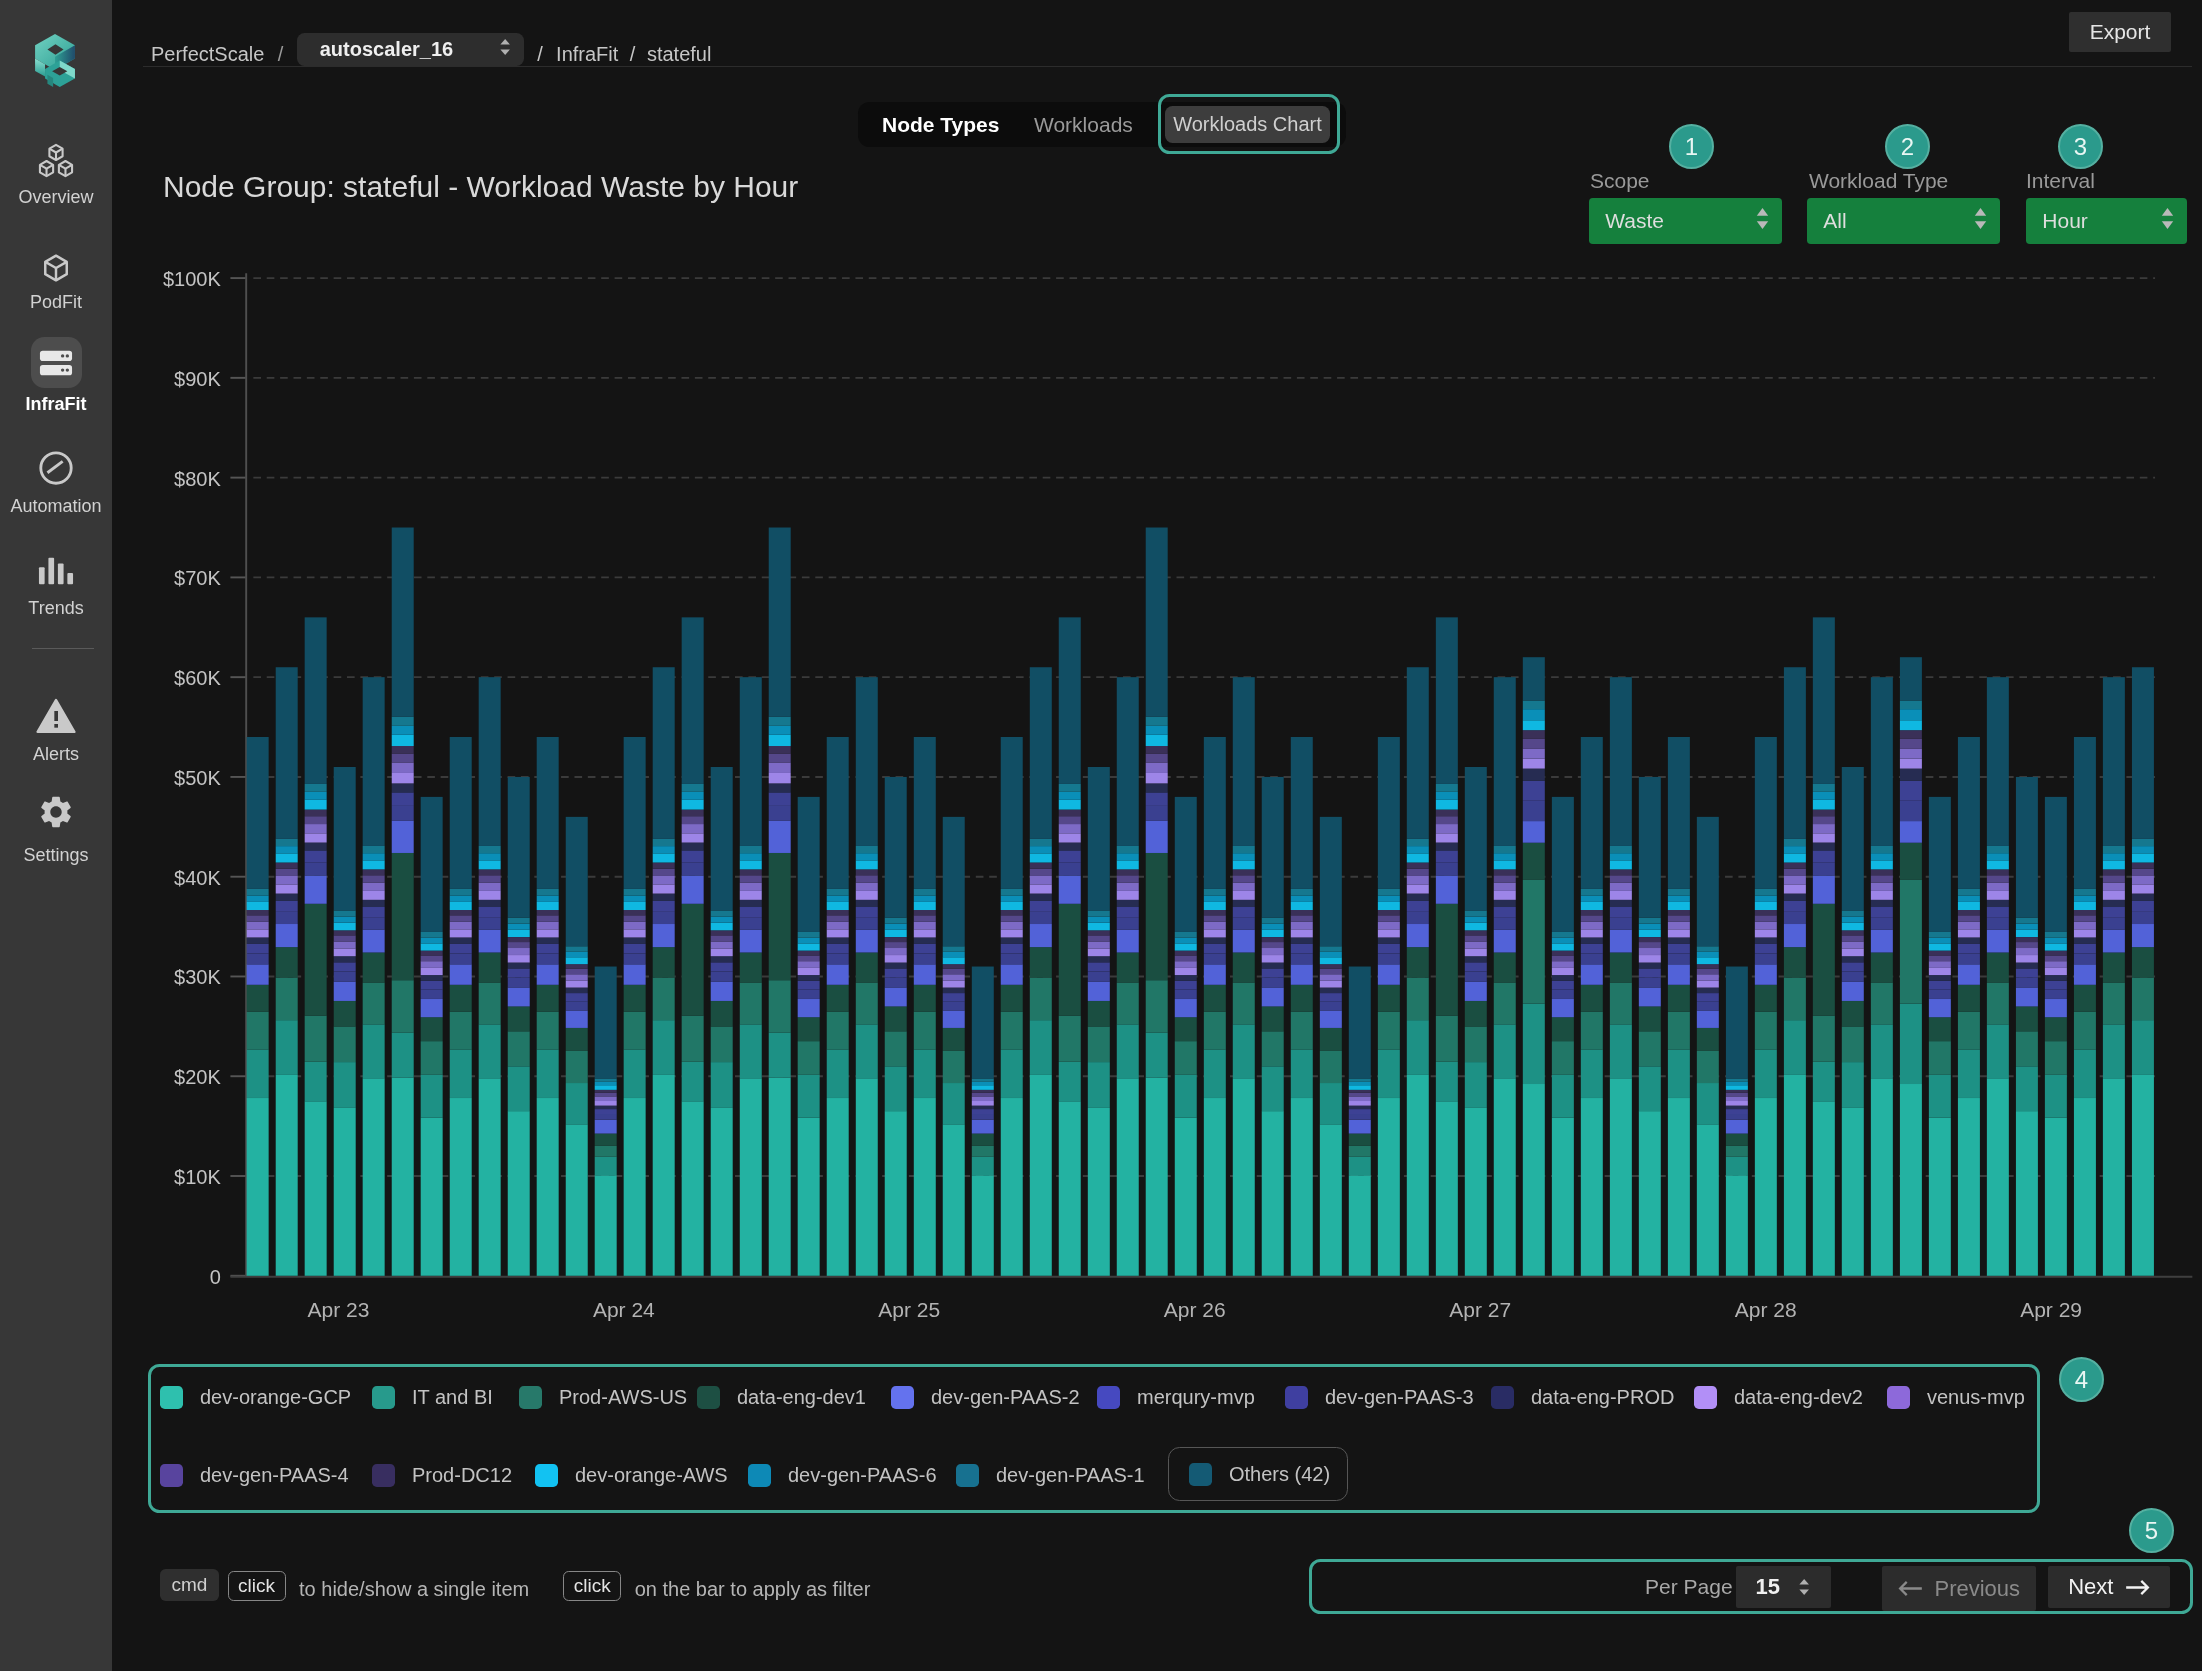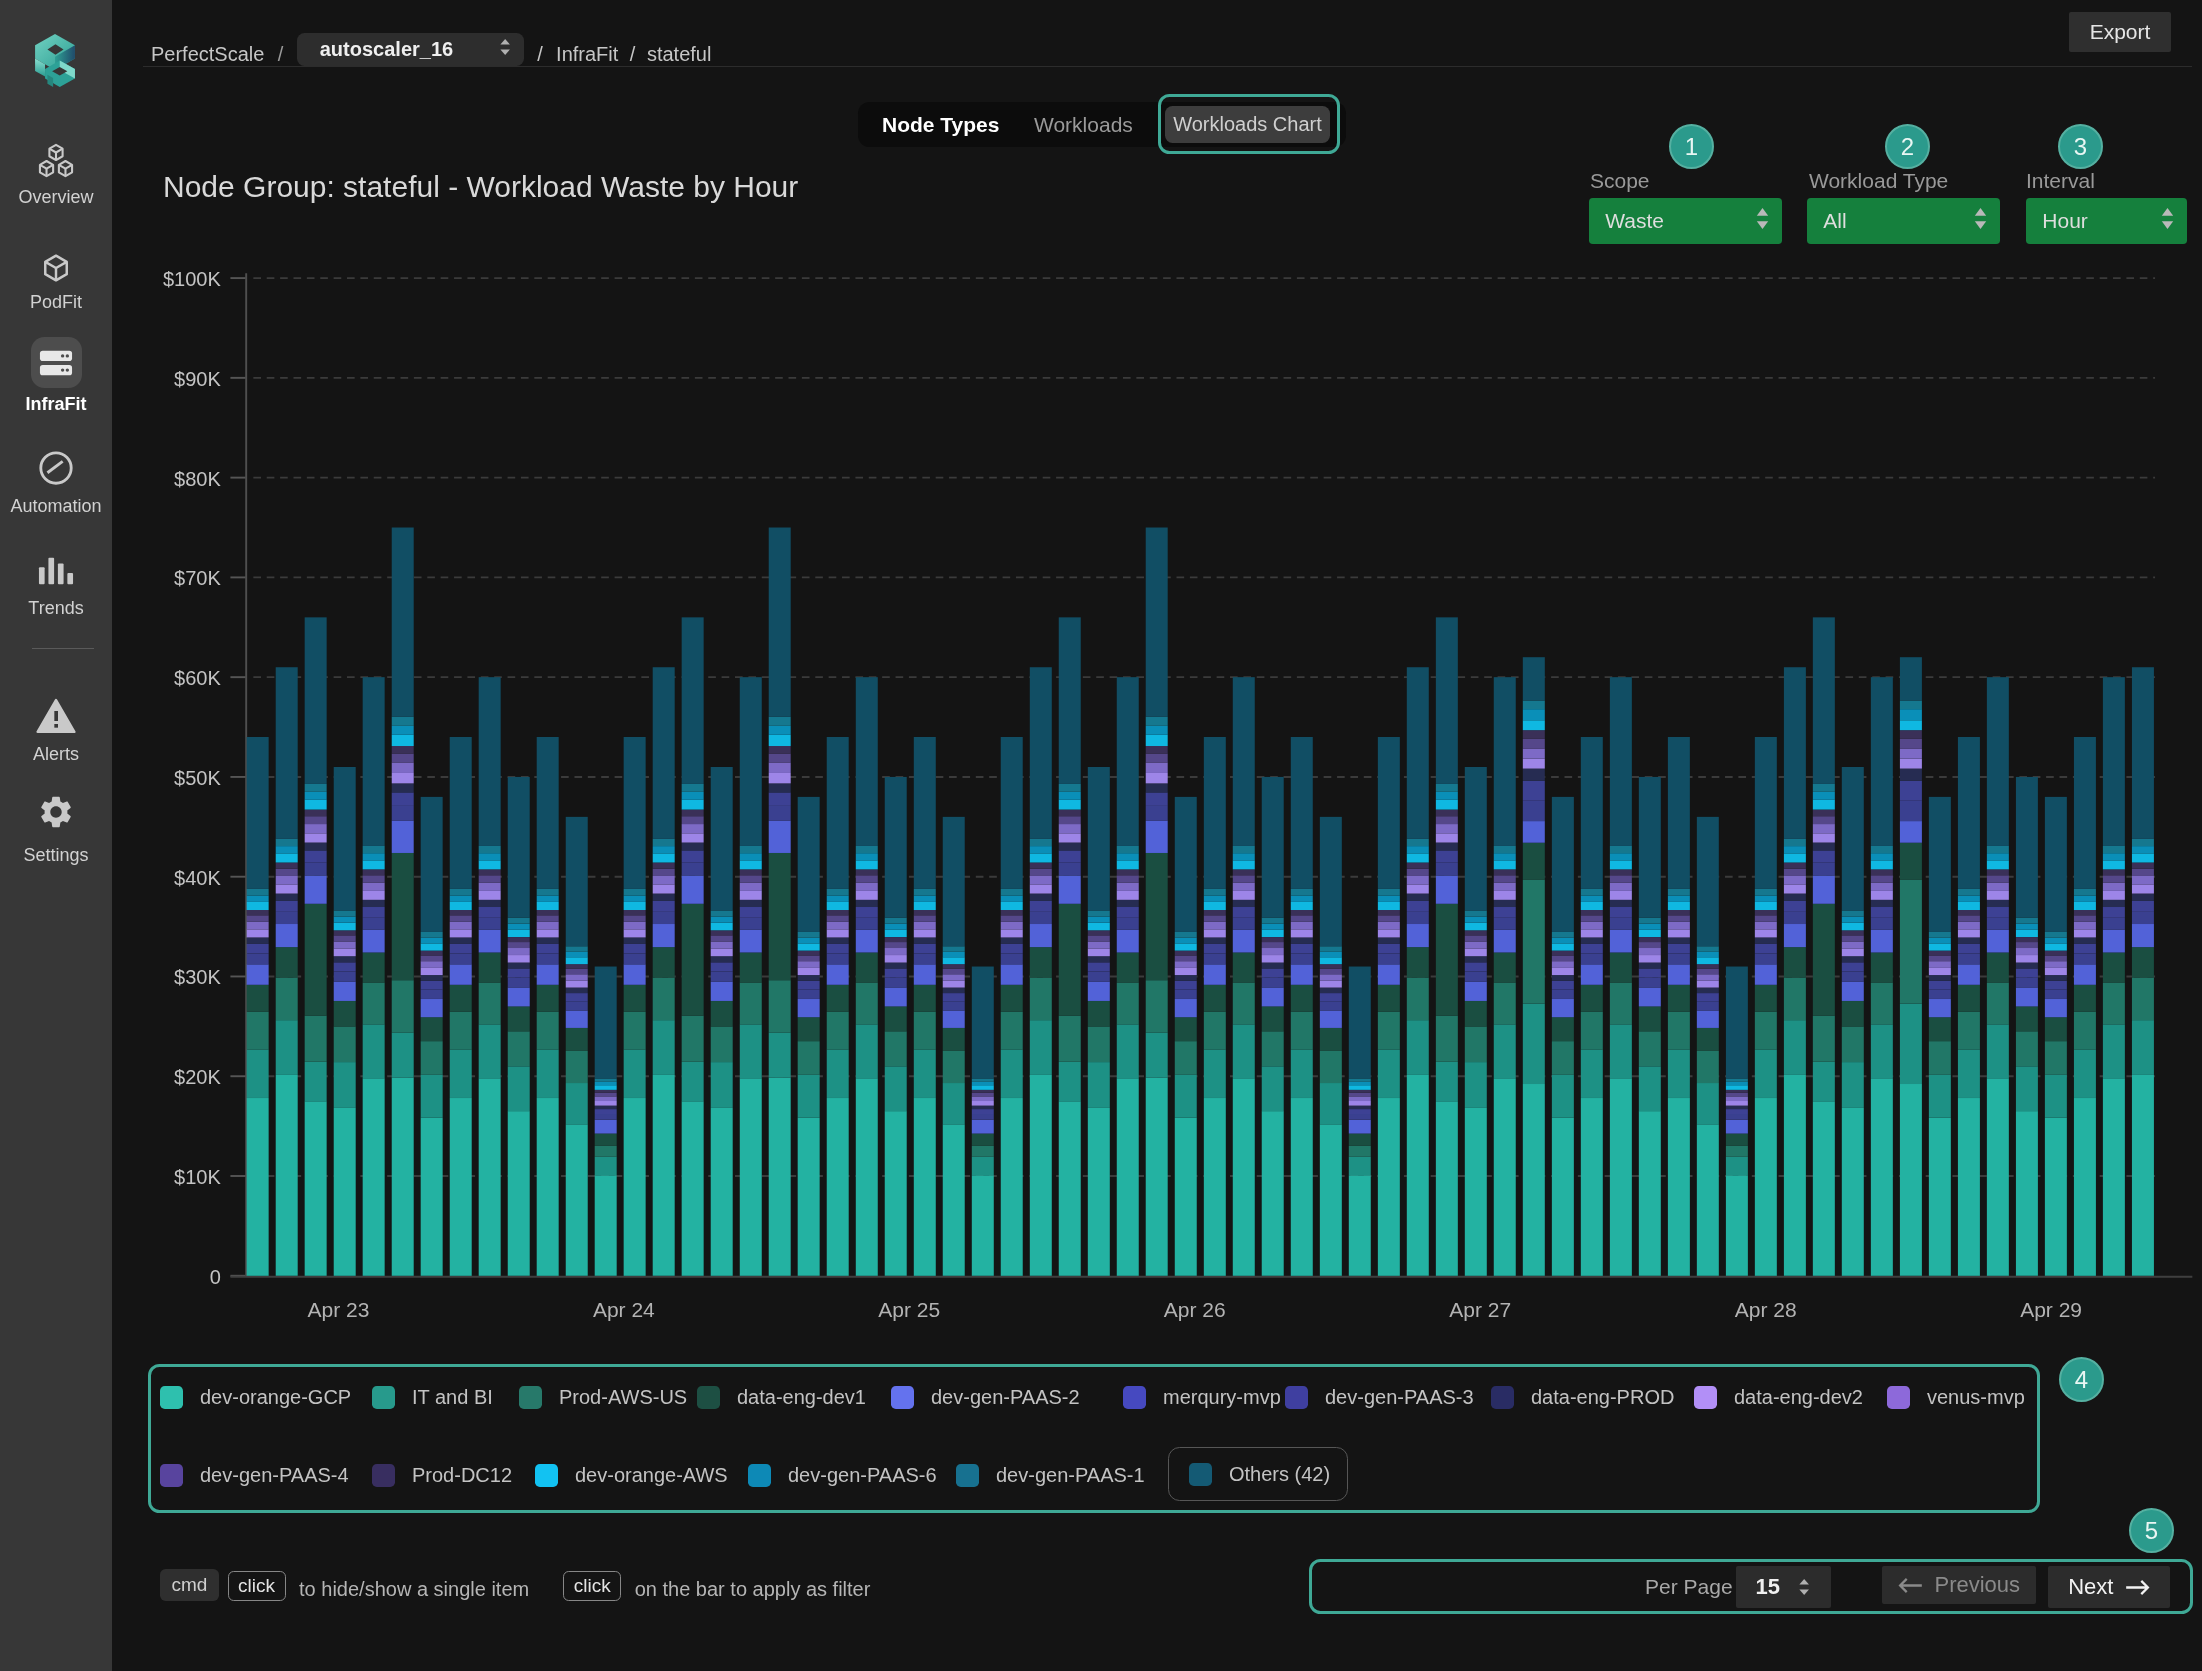--- a/index.html
+++ b/index.html
@@ -1248,21 +1248,21 @@
 <rect x="2230.8" y="885.4" width="23" height="7.64" fill="#0a8fb8"></rect>
 <rect x="2230.8" y="877.7" width="23" height="7.64" fill="#15788f"></rect>
 <rect x="2230.8" y="698.2" width="23" height="179.59" fill="#114e64"></rect>
 </svg>
 <div class="anno" style="left:148px;top:1364px;width:1892px;height:149px;"></div>
 <div class="leg-it" style="left:160px;top:1386px;height:23px;"><span class="sw" style="background:#2ec0ae"></span>dev-orange-GCP</div>
 <div class="leg-it" style="left:372px;top:1386px;height:23px;"><span class="sw" style="background:#279a8c"></span>IT and BI</div>
 <div class="leg-it" style="left:519px;top:1386px;height:23px;"><span class="sw" style="background:#27796a"></span>Prod-AWS-US</div>
 <div class="leg-it" style="left:697px;top:1386px;height:23px;"><span class="sw" style="background:#1d4f43"></span>data-eng-dev1</div>
 <div class="leg-it" style="left:891px;top:1386px;height:23px;"><span class="sw" style="background:#6472ee"></span>dev-gen-PAAS-2</div>
-<div class="leg-it" style="left:1123px;top:1386px;height:23px;"><span class="sw" style="background:#4649c0"></span>merqury-mvp</div>
+<div class="leg-it" style="left:1097px;top:1386px;height:23px;"><span class="sw" style="background:#4649c0"></span>merqury-mvp</div>
 <div class="leg-it" style="left:1285px;top:1386px;height:23px;"><span class="sw" style="background:#3f3fa0"></span>dev-gen-PAAS-3</div>
 <div class="leg-it" style="left:1491px;top:1386px;height:23px;"><span class="sw" style="background:#292c64"></span>data-eng-PROD</div>
 <div class="leg-it" style="left:1694px;top:1386px;height:23px;"><span class="sw" style="background:#b28ff7"></span>data-eng-dev2</div>
 <div class="leg-it" style="left:1887px;top:1386px;height:23px;"><span class="sw" style="background:#8d69da"></span>venus-mvp</div>
 <div class="leg-it" style="left:160px;top:1464px;height:23px;"><span class="sw" style="background:#58449e"></span>dev-gen-PAAS-4</div>
 <div class="leg-it" style="left:372px;top:1464px;height:23px;"><span class="sw" style="background:#382e60"></span>Prod-DC12</div>
 <div class="leg-it" style="left:535px;top:1464px;height:23px;"><span class="sw" style="background:#12c2f2"></span>dev-orange-AWS</div>
 <div class="leg-it" style="left:748px;top:1464px;height:23px;"><span class="sw" style="background:#0d89b6"></span>dev-gen-PAAS-6</div>
 <div class="leg-it" style="left:956px;top:1464px;height:23px;"><span class="sw" style="background:#177190"></span>dev-gen-PAAS-1</div>
 <div class="abs" style="left:1168px;top:1447px;width:180px;height:54px;border:1.9px solid #565656;border-radius:11.5px;"></div>
@@ -1280,21 +1280,21 @@
 </div>
 <div class="anno" style="left:1309px;top:1559px;width:884px;height:55px;"></div>
 <div class="abs" style="left:1645px;top:1559px;height:55px;display:flex;align-items:center;color:#a8a8a8;font-size:21px;">Per Page</div>
 <div class="abs btn" style="left:1736px;top:1566px;width:95px;height:42px;">
       <span style="color:#f0f0f0;font-size:22px;font-weight:700;margin-right:17px;">15</span>
       <svg width="14.3" height="22" viewBox="0 0 18 26">
         <path d="M9 3 L15 10 L3 10 Z" fill="#b0b0b0"></path>
         <path d="M9 23 L15 16 L3 16 Z" fill="#b0b0b0"></path>
       </svg>
     </div>
-<div class="abs btn" style="left:1882px;top:1566px;width:154px;height:38px;color:#8a8a8a;font-size:22px;">
+<div class="abs btn" style="left:1882px;top:1566px;width:154px;height:45px;color:#8a8a8a;font-size:22px;">
  <svg width="25" height="17" viewBox="0 0 26 18">
         <path d="M25 9 H3 M9 2 L2 9 L9 16" stroke="#8a8a8a" stroke-width="2.4" fill="none"></path>
       </svg>
       <span style="margin-left:11.5px">Previous</span>
     </div>
 <div class="abs btn" style="left:2048px;top:1566px;width:122px;height:42px;color:#f2f2f2;font-size:22px;font-weight:500;">
  <span style="margin-right:11.5px">Next</span>
       <svg width="25" height="17" viewBox="0 0 26 18">
         <path d="M1 9 H23 M17 2 L24 9 L17 16" stroke="#f2f2f2" stroke-width="2.4" fill="none"></path>
       </svg>

